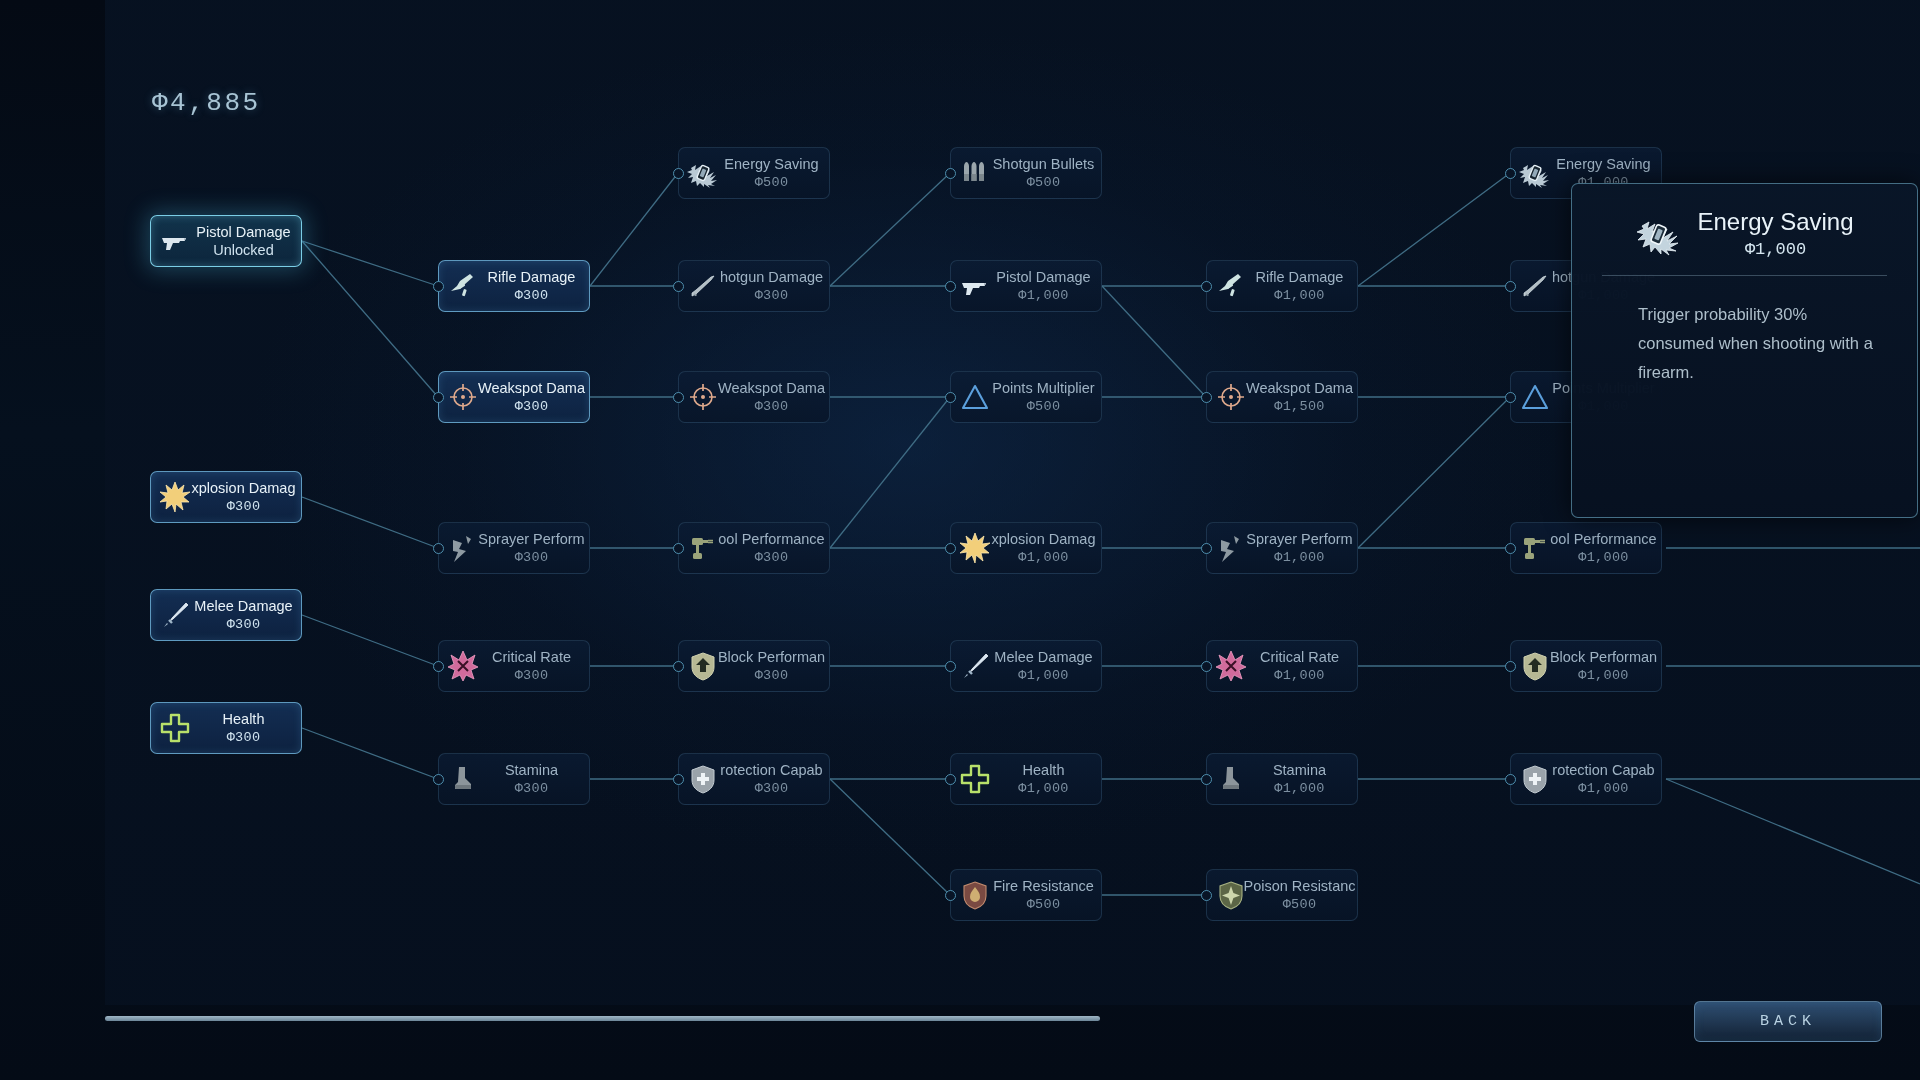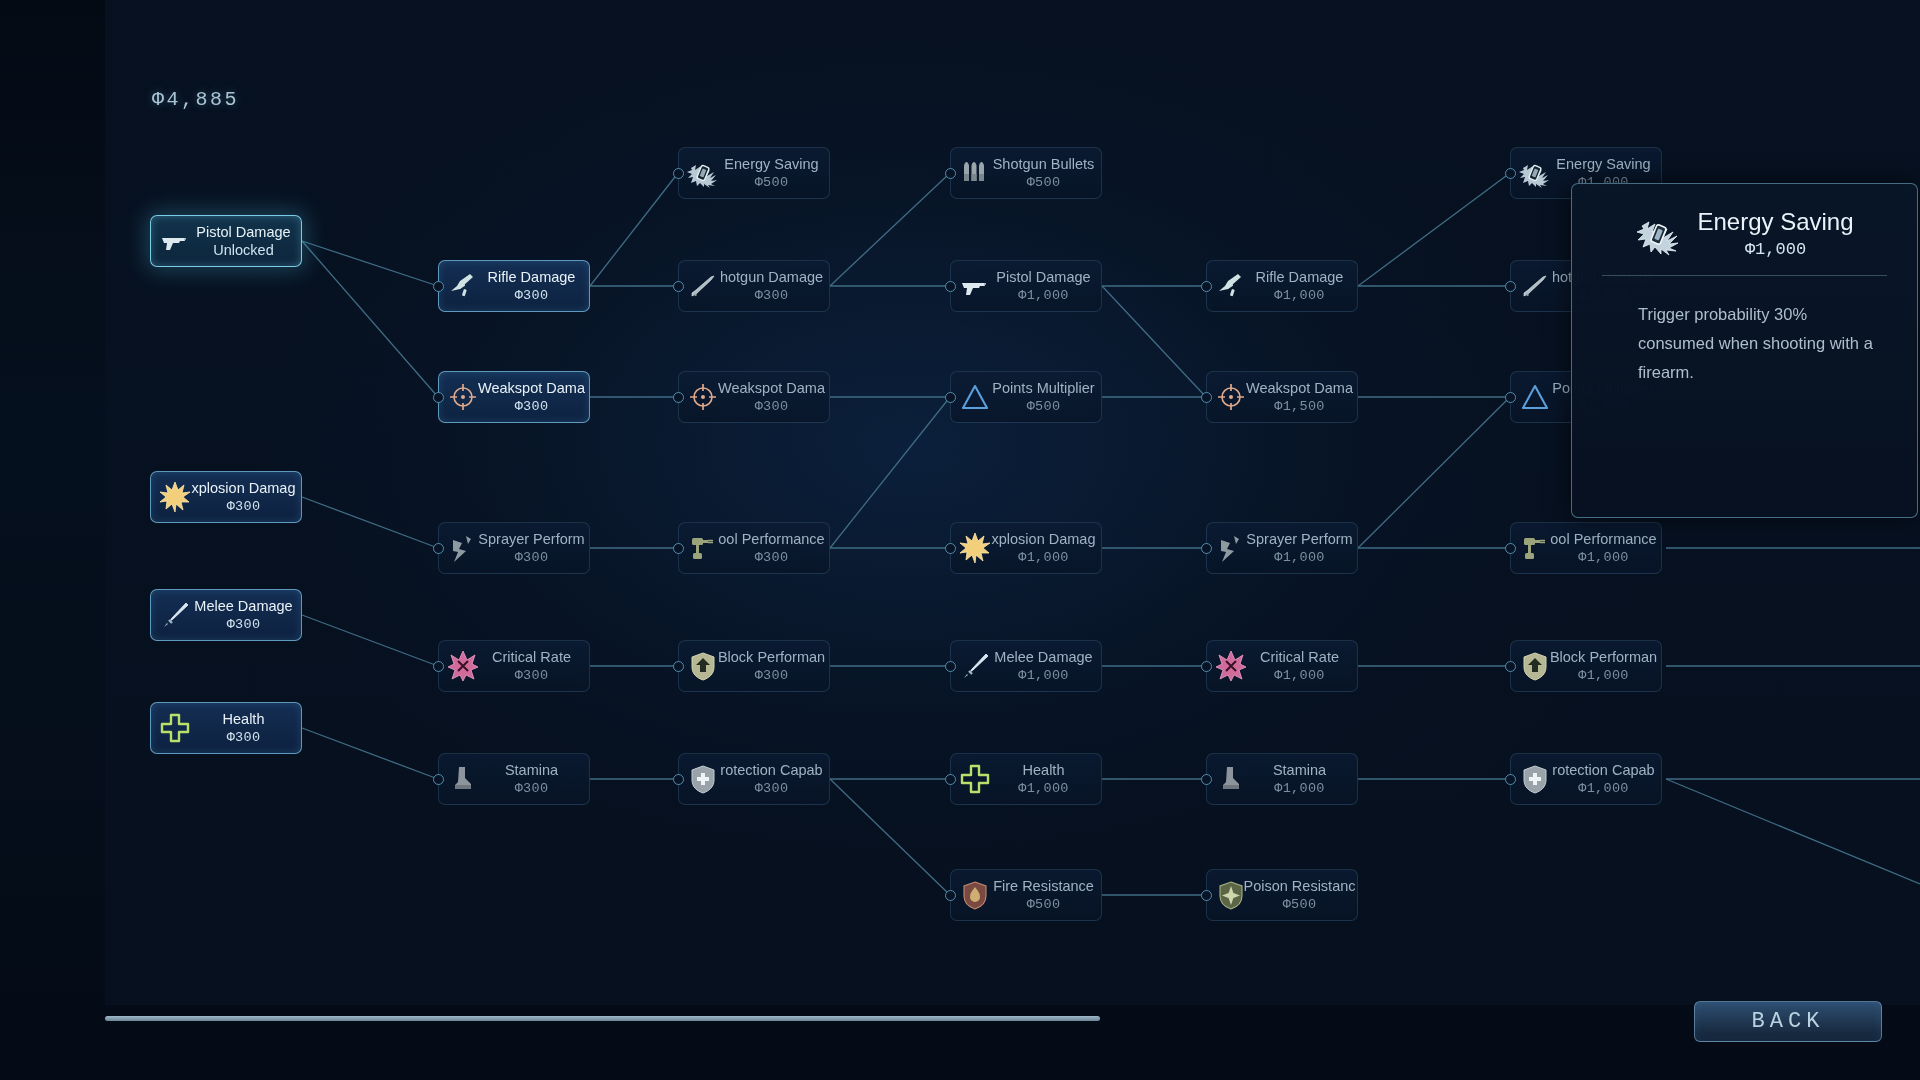--- a/index.html
+++ b/index.html
@@ -18,21 +18,21 @@
   #panel{
     position:absolute; left:105px; top:0px; width:1815px; height:1005px;
     background:
       radial-gradient(ellipse 820px 520px at 44% 44%, rgba(17,48,88,0.45) 0%, rgba(9,27,52,0.2) 55%, rgba(4,11,22,0) 80%),
       linear-gradient(180deg, rgba(7,18,34,0.9) 0%, rgba(6,16,31,0.9) 100%);
     overflow:hidden;
   }
   
   #currency{
     position:absolute; left:152px; top:88px; z-index:40;
-    font-size:20px; letter-spacing:2.5px; color:#a8c4d4;
+    font-size:26px; letter-spacing:2.5px; color:#a8c4d4;
     font-family:"Liberation Mono", monospace; font-weight:400;
     text-shadow:0 0 8px rgba(120,190,230,0.35);
   }
   
   #links{ position:absolute; left:0; top:0; width:1815px; height:1005px; }
   
   .node{
     position:absolute; width:152px; height:52px; border-radius:7px;
     border:1px solid rgba(86,136,170,0.34);
     background:linear-gradient(180deg, rgba(12,30,56,0.86) 0%, rgba(9,23,44,0.86) 100%);
@@ -101,21 +101,21 @@
     position:absolute; left:1694px; top:1001px; width:188px; height:41px;
     border-radius:6px;
     border:1px solid rgba(124,168,200,0.62);
     background:linear-gradient(180deg,#2b4straight 0%, #24405f 100%);
     background:linear-gradient(180deg,#2f4f72 0%,#22395479 100%);
     display:flex; align-items:center; justify-content:center;
     box-shadow:0 0 10px rgba(60,120,170,0.20) inset;
   }
   #back-label{
     font-family:"Liberation Mono", monospace;
-    font-size:22px; letter-spacing:5px; color:#b9d2e2;
+    font-size:15px; letter-spacing:5px; color:#b9d2e2;
   }
   
   #hscroll{
     position:absolute; left:105px; top:1016px; width:1260px; height:6px;
   }
   #hthumb{
     position:absolute; left:0; top:0; width:995px; height:5px;
     border-radius:3px;
     background:linear-gradient(180deg,#9fb6c6 0%,#6c8698 100%);
   }

